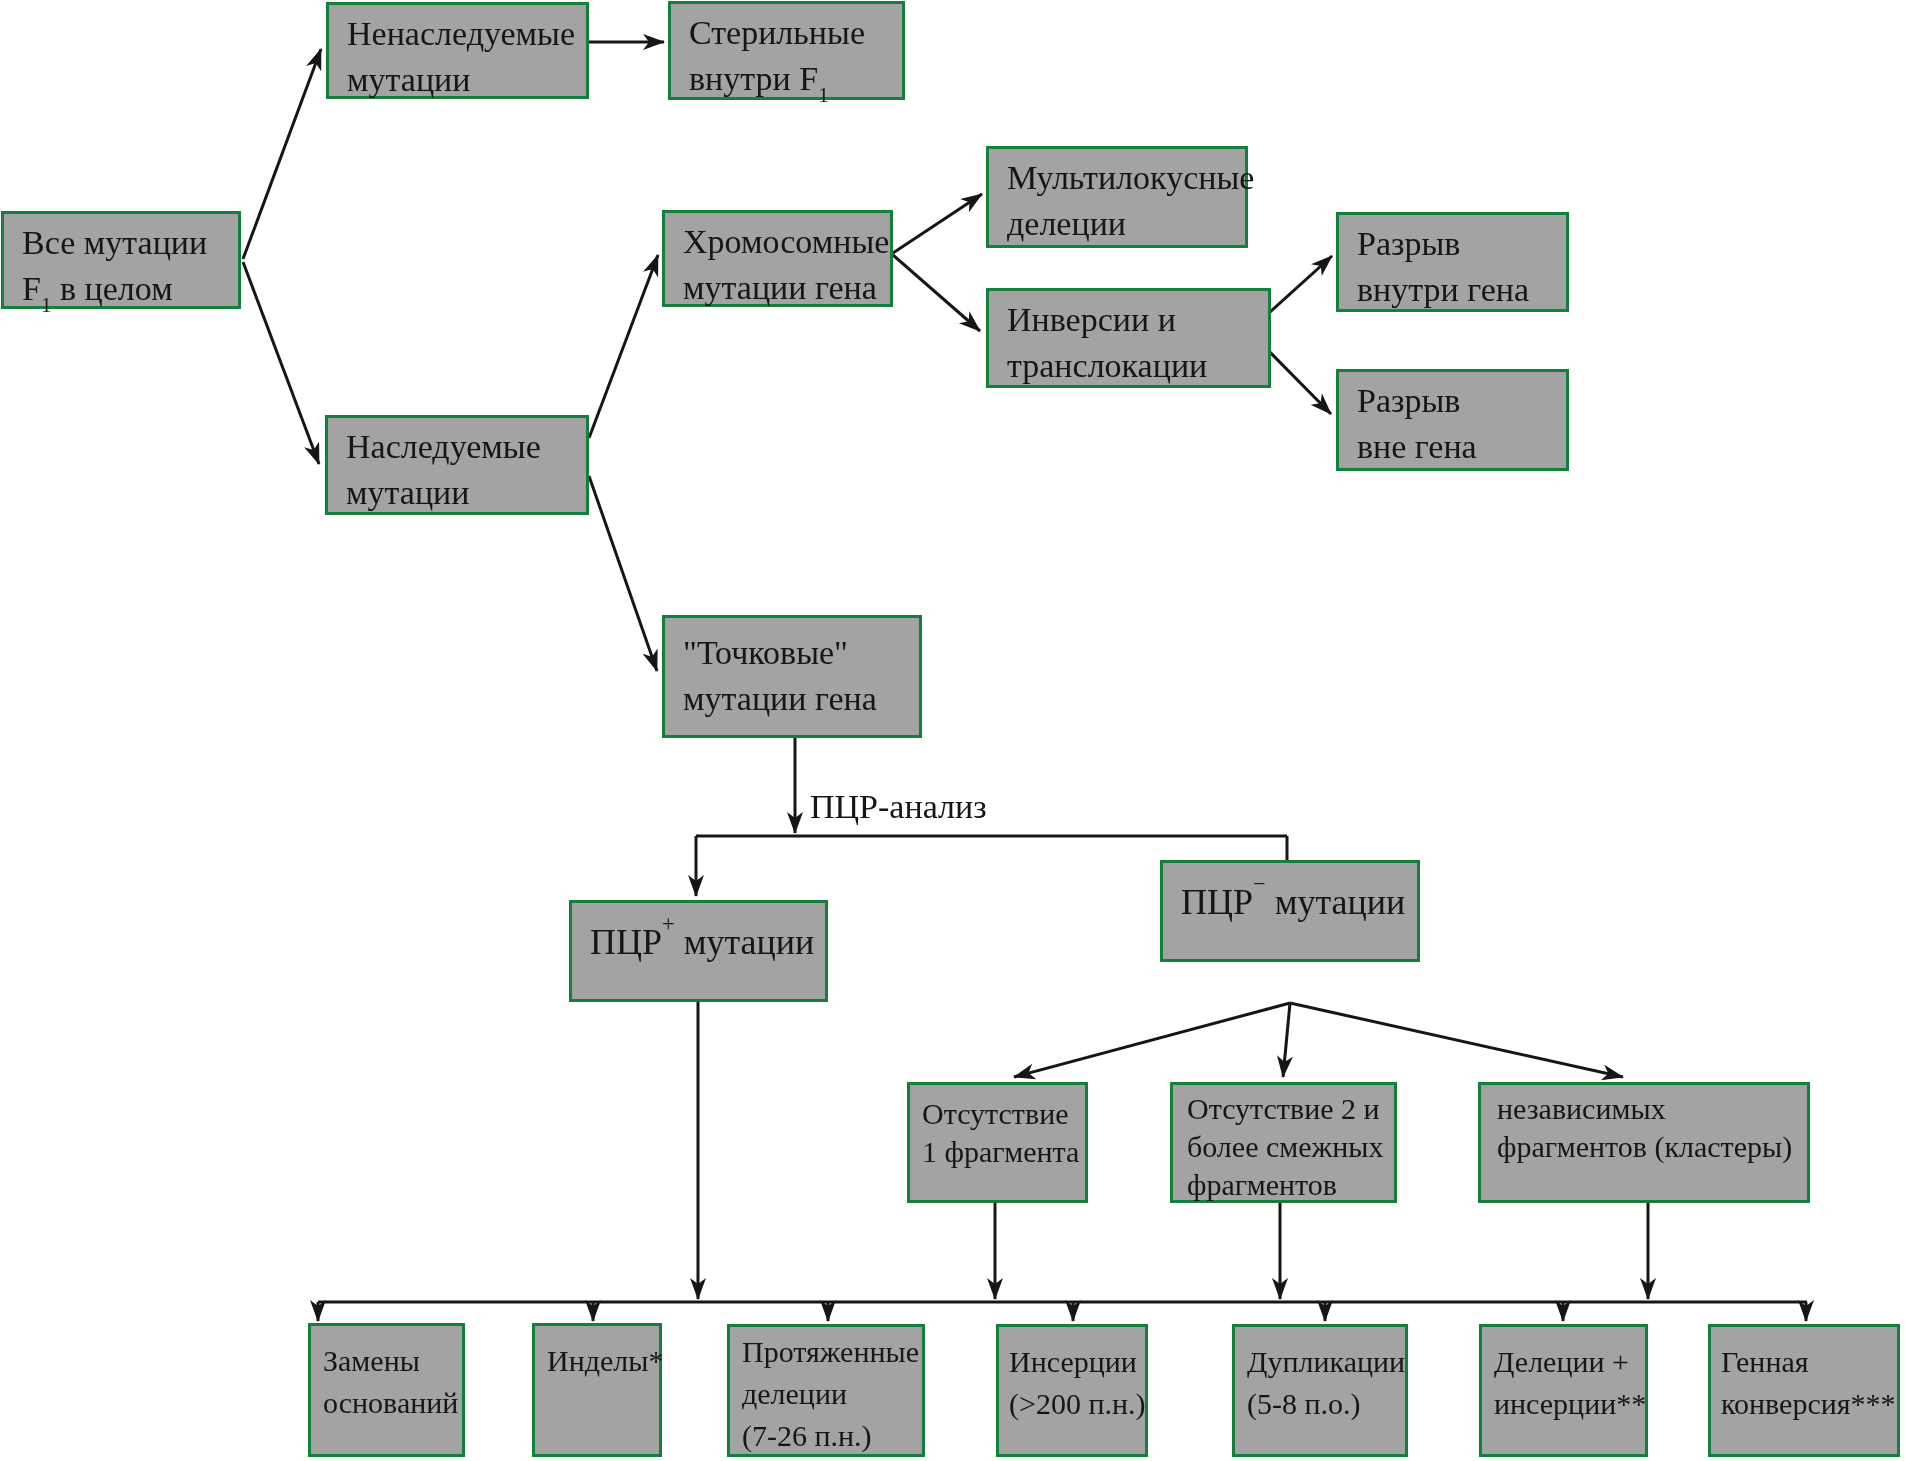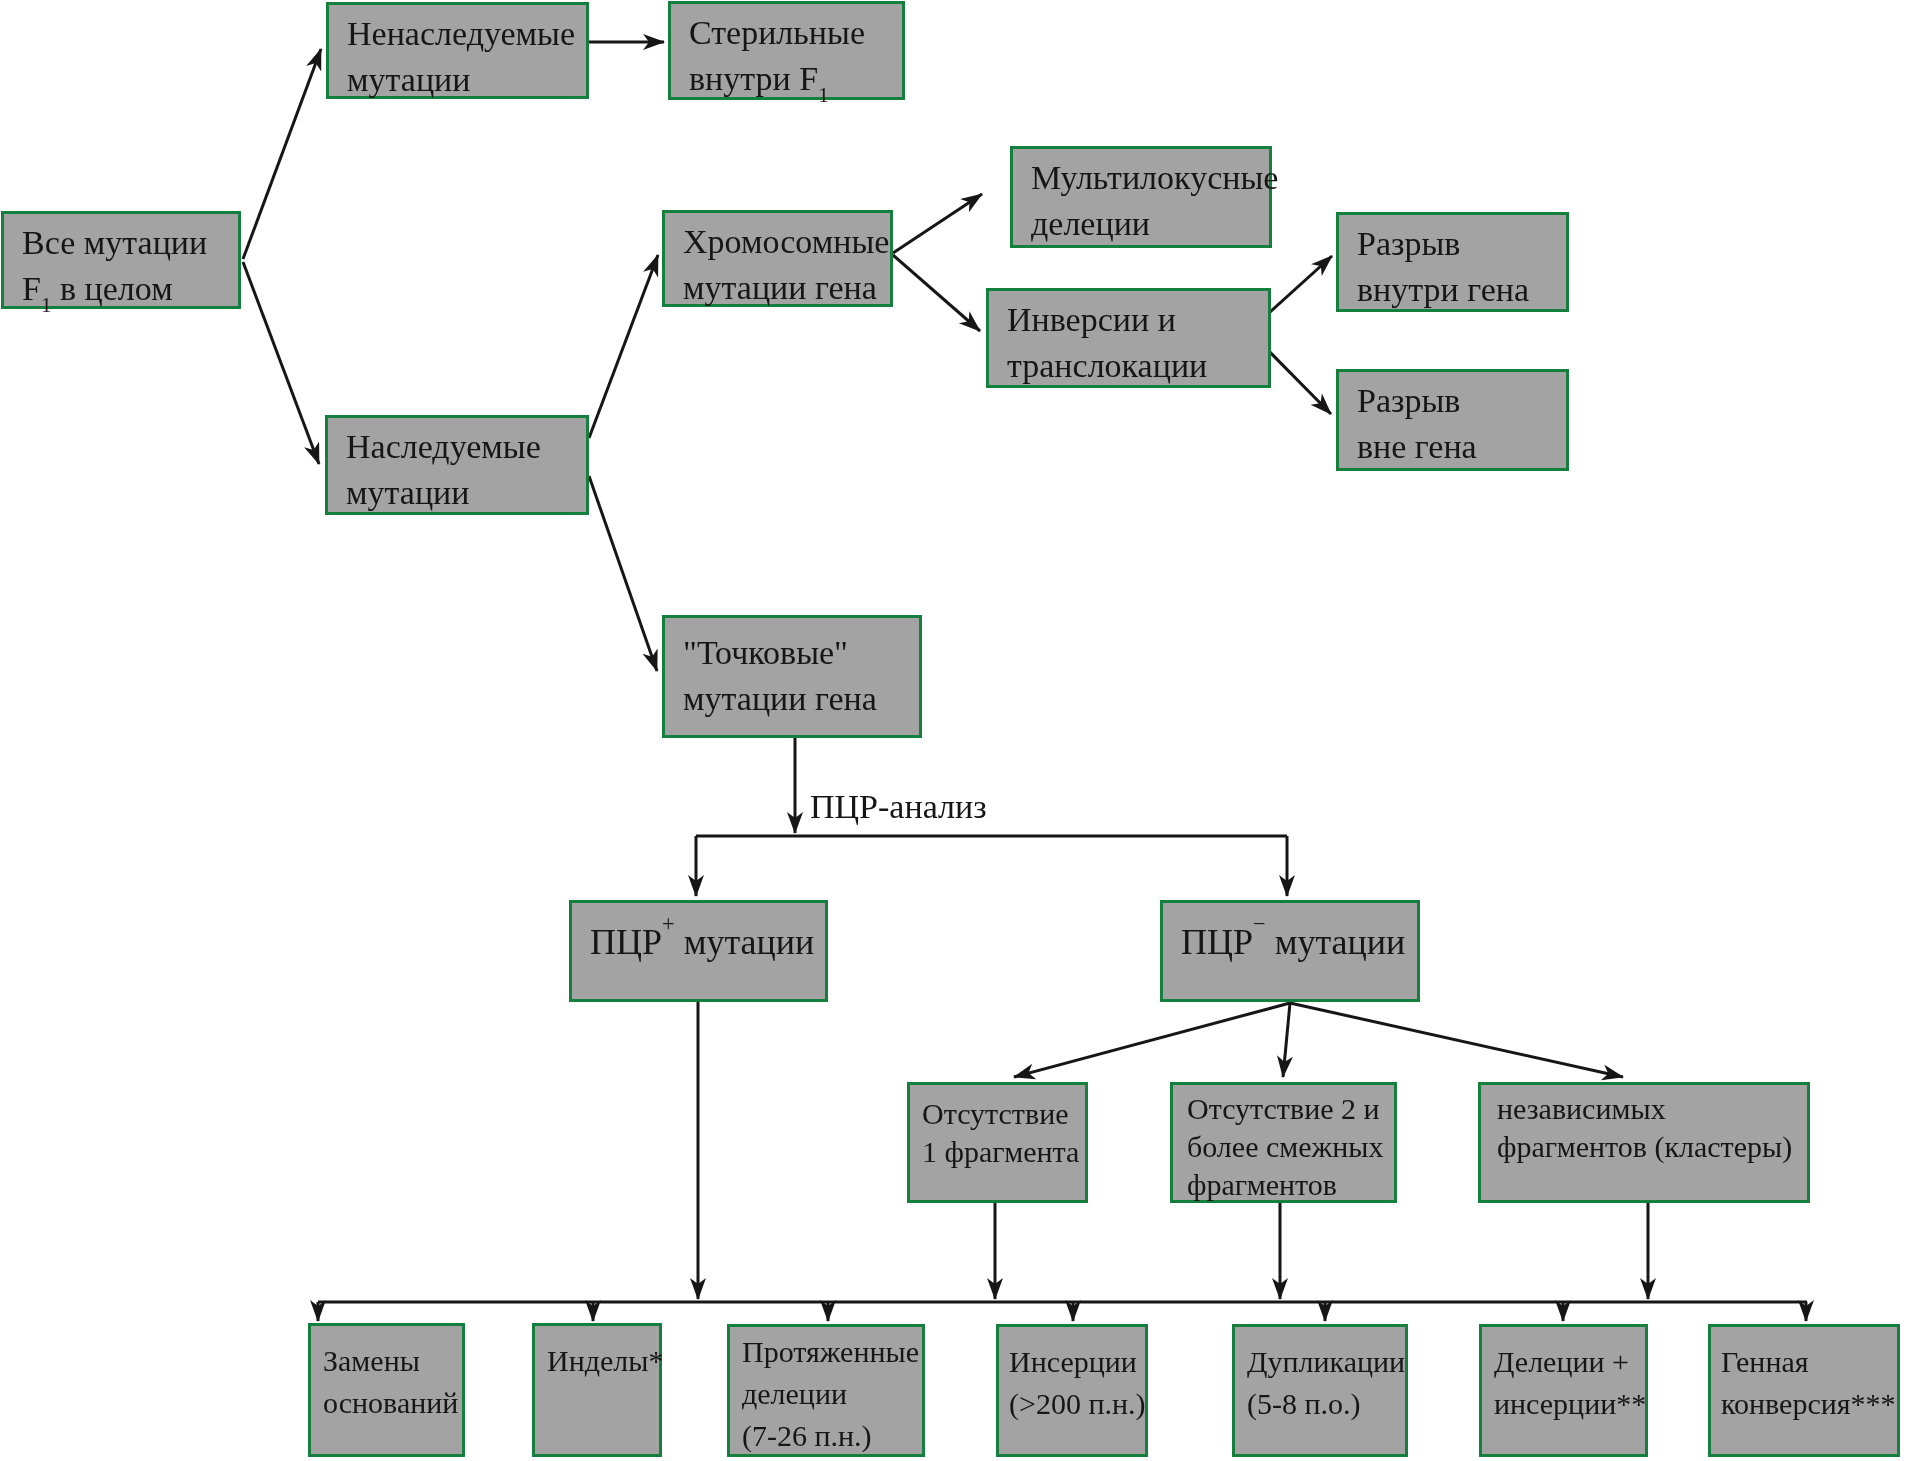--- a/index.html
+++ b/index.html
@@ -18,28 +18,28 @@
   sub.s { font-size:0.62em; line-height:0; position:relative; top:0.22em; }
   sup.s { font-size:0.62em; line-height:0; position:relative; top:-0.45em; }
   .lbl { position:absolute; font-size:34px; line-height:38px; white-space:nowrap; }
 
   
   .b-a  { left:326px;  top:2px;    width:263px; height:97px; }
   .b-b  { left:668px;  top:1px;    width:237px; height:99px; }
   .b-c  { left:1px;    top:211px;  width:240px; height:98px; }
   .b-d  { left:662px;  top:210px;  width:231px; height:97px; }
   .b-e  { left:325px;  top:415px;  width:264px; height:100px; }
-  .b-f  { left:986px;  top:146px;  width:262px; height:102px;margin-left:24px; }
+  .b-f  { left:986px;  top:146px;  width:262px; height:102px; }
   .b-g  { left:986px;  top:288px;  width:285px; height:100px; }
   .b-h  { left:1336px; top:212px;  width:233px; height:100px; }
   .b-i  { left:1336px; top:369px;  width:233px; height:102px; }
   .b-j  { left:662px;  top:615px;  width:260px; height:123px; padding-top:12px; }
   
   .b-k  { left:569px;  top:900px;  width:259px; height:102px; padding-top:16px; font-size:36px; }
-  .b-l  { left:1160px; top:900px;  width:260px; height:102px; padding-top:16px; font-size:36px; }
+  .b-l  { left:1160px; top:860px;  width:260px; height:102px; padding-top:16px; font-size:36px; }
   
   .b-m1 { left:907px;  top:1082px; width:181px; height:121px; font-size:30px; line-height:38px; padding:10px 8px 0 12px; }
   .b-m2 { left:1170px; top:1082px; width:227px; height:121px; font-size:30px; line-height:38px; padding:5px 8px 0 14px; }
   .b-m3 { left:1478px; top:1082px; width:332px; height:121px; font-size:30px; line-height:38px; padding:5px 8px 0 16px; }
   
   .b-n1 { left:308px;  top:1323px; width:157px; height:134px; font-size:30px; line-height:42px; padding:14px 6px 0 12px; }
   .b-n2 { left:532px;  top:1323px; width:130px; height:134px; font-size:30px; line-height:42px; padding:14px 6px 0 12px; }
   .b-n3 { left:727px;  top:1324px; width:198px; height:133px; font-size:30px; line-height:42px; padding:4px 6px 0 12px; }
   .b-n4 { left:996px;  top:1324px; width:152px; height:133px; font-size:30px; line-height:42px; padding:14px 4px 0 10px; }
   .b-n5 { left:1232px; top:1324px; width:176px; height:133px; font-size:30px; line-height:42px; padding:14px 6px 0 12px; }

